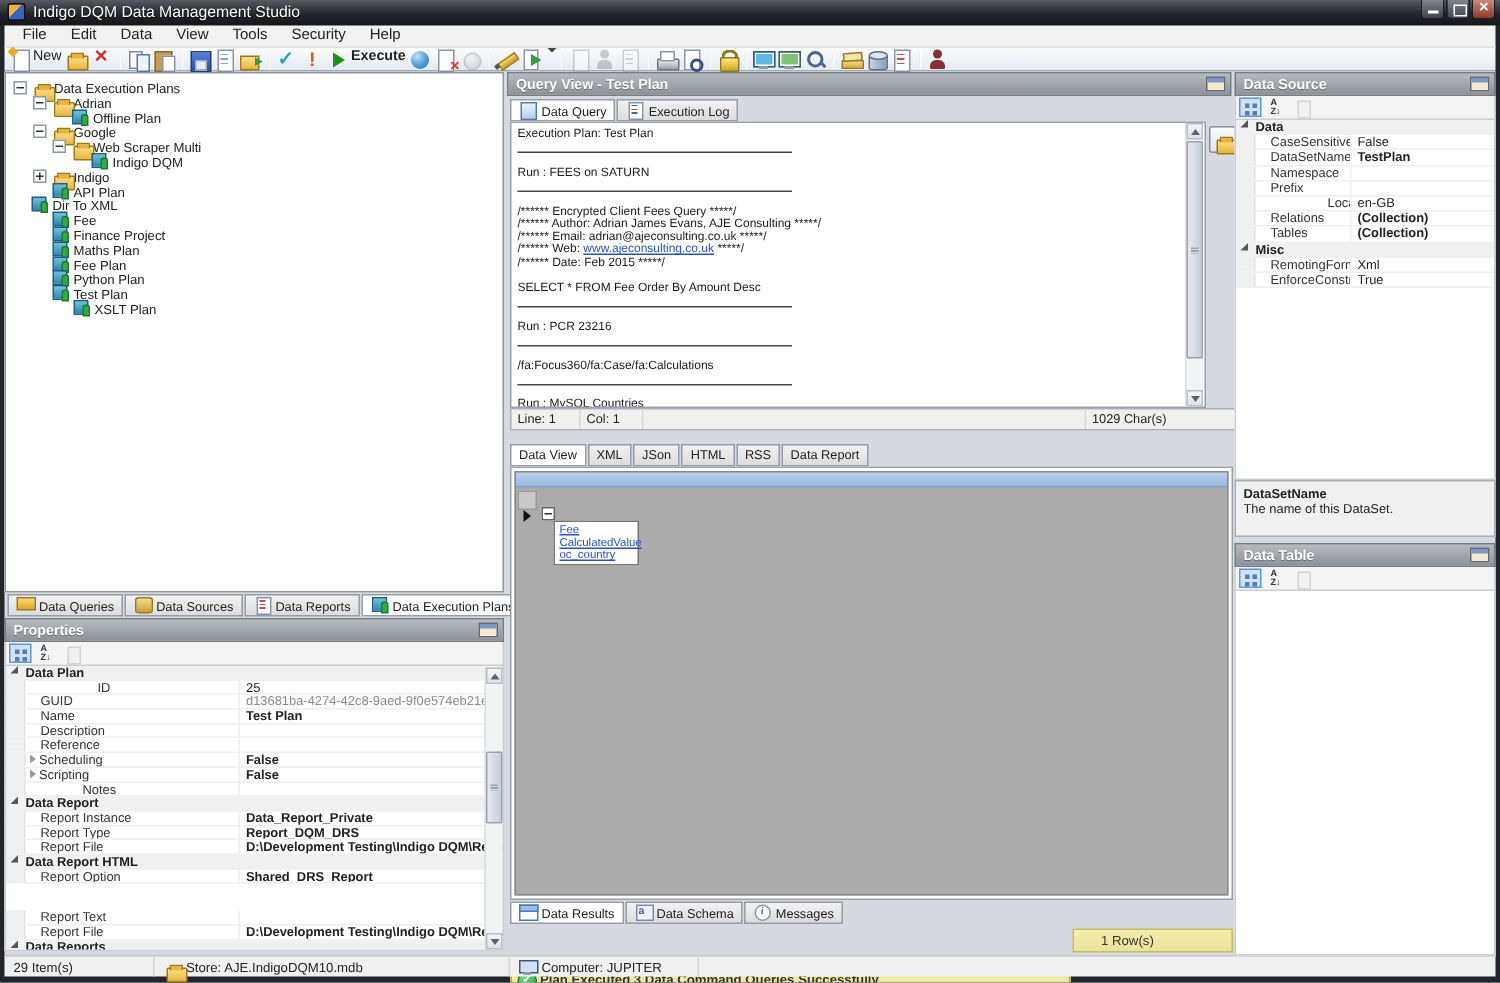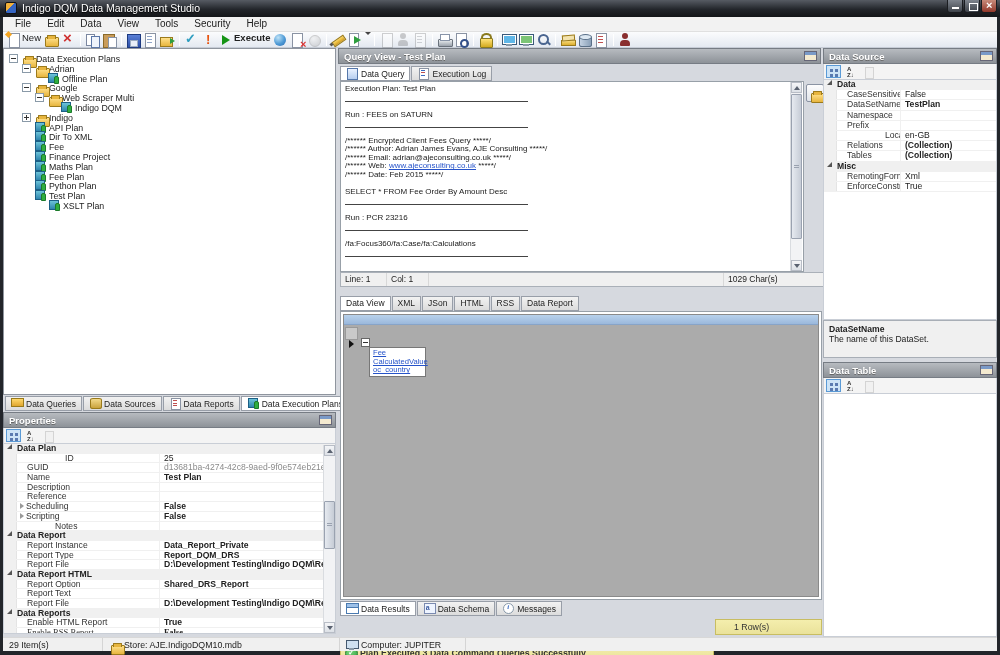--- a/index.html
+++ b/index.html
@@ -201,21 +201,21 @@
     <div class="panel tree" id="tree">
         <div style="height: 4px;"></div>
         <div class="trow" style="padding-left: 5px;"><span class="tbox"></span><span class="mic mic-folder"></span><span>Data Execution Plans</span></div>
         <div class="trow" style="padding-left: 18px;"><span class="tbox"></span><span class="mic mic-folder"></span><span>Adrian</span></div>
         <div class="trow" style="padding-left: 31px;"><span style="display: inline-block; width: 12px;"></span><span class="mic mic-plan"></span><span>Offline Plan</span></div>
         <div class="trow" style="padding-left: 18px;"><span class="tbox"></span><span class="mic mic-folder"></span><span>Google</span></div>
         <div class="trow" style="padding-left: 31px;"><span class="tbox"></span><span class="mic mic-folder"></span><span>Web Scraper Multi</span></div>
         <div class="trow" style="padding-left: 44px;"><span style="display: inline-block; width: 12px;"></span><span class="mic mic-plan"></span><span>Indigo DQM</span></div>
         <div class="trow" style="padding-left: 18px;"><span class="tbox plus"></span><span class="mic mic-folder"></span><span>Indigo</span></div>
         <div class="trow" style="padding-left: 18px;"><span style="display: inline-block; width: 12px;"></span><span class="mic mic-plan"></span><span>API Plan</span></div>
-        <div class="trow" style="padding-left: 18px;"><span style="display: inline-block; width: 12px;"></span><span class="mic mic-plan"></span><span>Dir To XML</span></div>
+        <div class="trow" style="padding-left: 4px;"><span style="display: inline-block; width: 12px;"></span><span class="mic mic-plan"></span><span>Dir To XML</span></div>
         <div class="trow" style="padding-left: 18px;"><span style="display: inline-block; width: 12px;"></span><span class="mic mic-plan"></span><span>Fee</span></div>
         <div class="trow" style="padding-left: 18px;"><span style="display: inline-block; width: 12px;"></span><span class="mic mic-plan"></span><span>Finance Project</span></div>
         <div class="trow" style="padding-left: 18px;"><span style="display: inline-block; width: 12px;"></span><span class="mic mic-plan"></span><span>Maths Plan</span></div>
         <div class="trow" style="padding-left: 18px;"><span style="display: inline-block; width: 12px;"></span><span class="mic mic-plan"></span><span>Fee Plan</span></div>
         <div class="trow" style="padding-left: 18px;"><span style="display: inline-block; width: 12px;"></span><span class="mic mic-plan"></span><span>Python Plan</span></div>
         <div class="trow" style="padding-left: 18px;"><span style="display: inline-block; width: 12px;"></span><span class="mic mic-plan"></span><span>Test Plan</span></div>
         <div class="trow" style="padding-left: 32px;"><span style="display: inline-block; width: 12px;"></span><span class="mic mic-plan"></span><span>XSLT Plan</span></div>
       </div>
     <div class="tabs" id="ltabs" style="left:2px;top:348px"><span class="tab"><span class="mic mic-queries"></span><span>Data Queries</span></span><span class="tab"><span class="mic mic-sources"></span><span>Data Sources</span></span><span class="tab"><span class="mic mic-reports"></span><span>Data Reports</span></span><span class="tab active"><span class="mic mic-plans"></span><span>Data Execution Plans</span></span></div>
 
@@ -294,21 +294,21 @@
         </div>
         <div class="pgrow cat" style="height: 9.7px; line-height: 8.7px;">
           <span class="cm"></span>
           <span class="clbl">Data Report HTML</span>
         </div>
         <div class="pgrow" style="height: 9.7px; line-height: 8.7px;">
           <span class="gut"></span>
           <span class="lbl" style="width: 142px;">Report Option</span>
           <span class="val b">Shared_DRS_Report</span>
         </div>
-        <div class="pgrow" style="height: 9.7px; line-height: 8.7px;">
+        <div class="pgrow" style="height: 9.7px; line-height: 8.7px; margin-top: 18px;">
           <span class="gut"></span>
           <span class="lbl" style="width: 142px;">Report Text</span>
           <span class="val"></span>
         </div>
         <div class="pgrow" style="height: 9.7px; line-height: 8.7px;">
           <span class="gut"></span>
           <span class="lbl" style="width: 142px;">Report File</span>
           <span class="val b">D:\Development Testing\Indigo DQM\Reports\</span>
         </div>
         <div class="pgrow cat" style="height: 9.7px; line-height: 8.7px;">
@@ -352,20 +352,21 @@
         <div class="ql">&nbsp;</div>
         <div class="ql">SELECT * FROM Fee Order By Amount Desc</div>
         <div class="ql qrule"></div>
         <div class="ql">&nbsp;</div>
         <div class="ql">Run : PCR 23216</div>
         <div class="ql qrule"></div>
         <div class="ql">&nbsp;</div>
         <div class="ql">/fa:Focus360/fa:Case/fa:Calculations</div>
         <div class="ql qrule"></div>
         <div class="ql">&nbsp;</div>
+        <div class="ql">Run : MySQL Countries</div>
       </div>
     <div class="vsb" style="left:787px;top:34px;height:189px">
       <span class="sa up" style="top:0"></span>
       <span class="sth" style="top:12px;height:145px"></span>
       <span class="sa dn" style="bottom:0"></span>
     </div>
     <div class="openbtn" style="left:465px;top:36px;left:803px">
       <span class="mic mic-folder"></span>
     </div>
     <div class="qstat" style="left:337px;top:224px;width:566px;height:15px">

